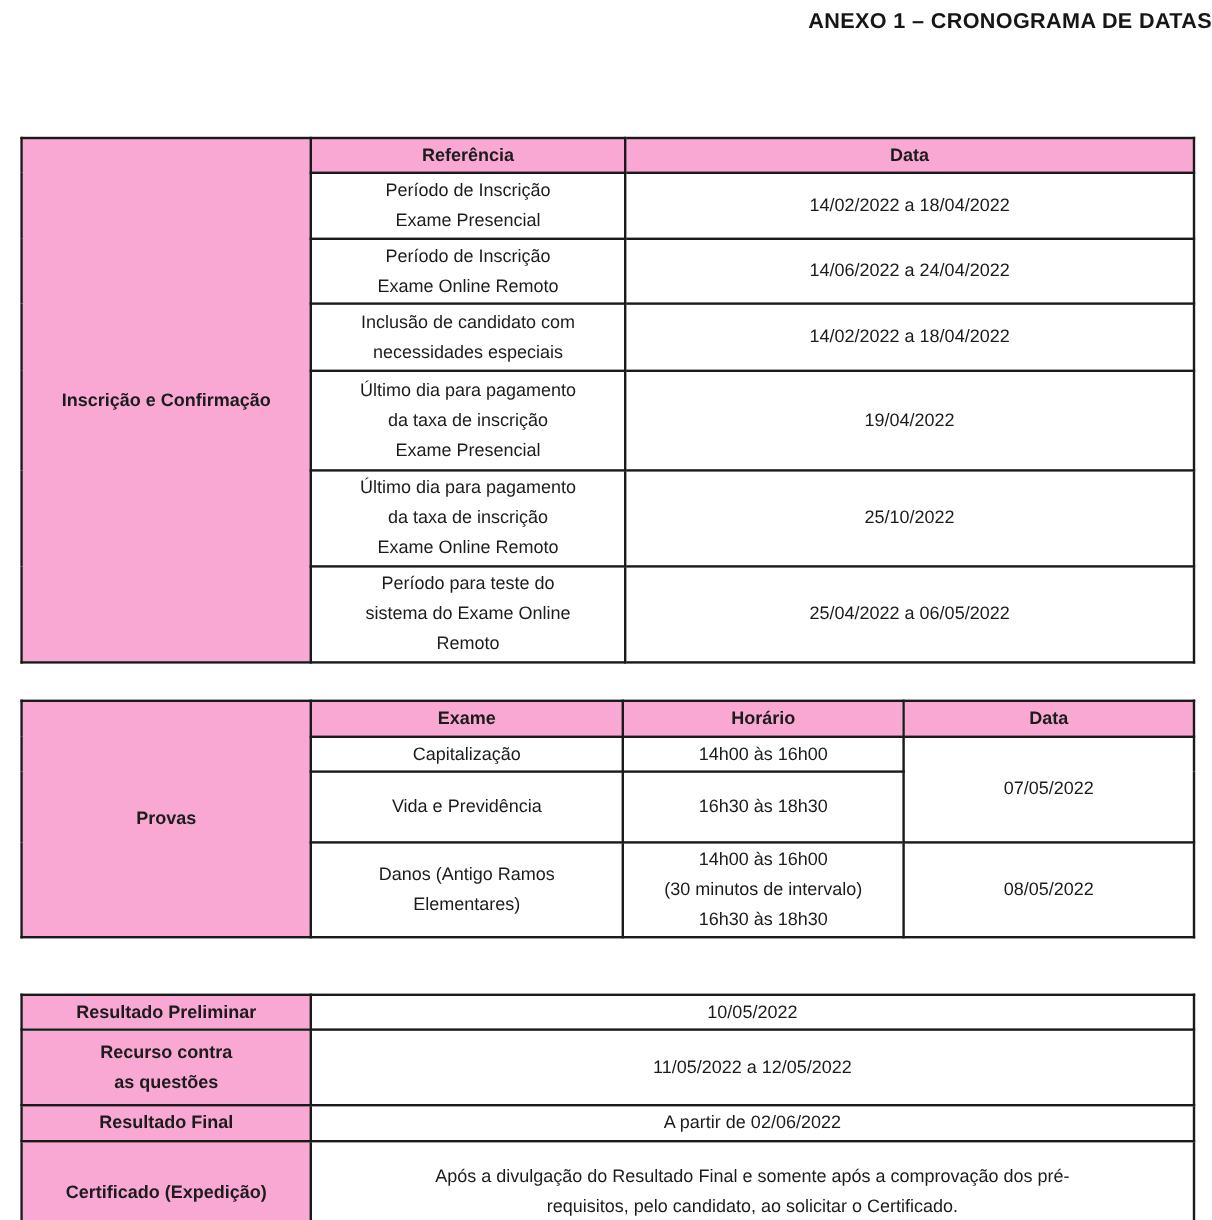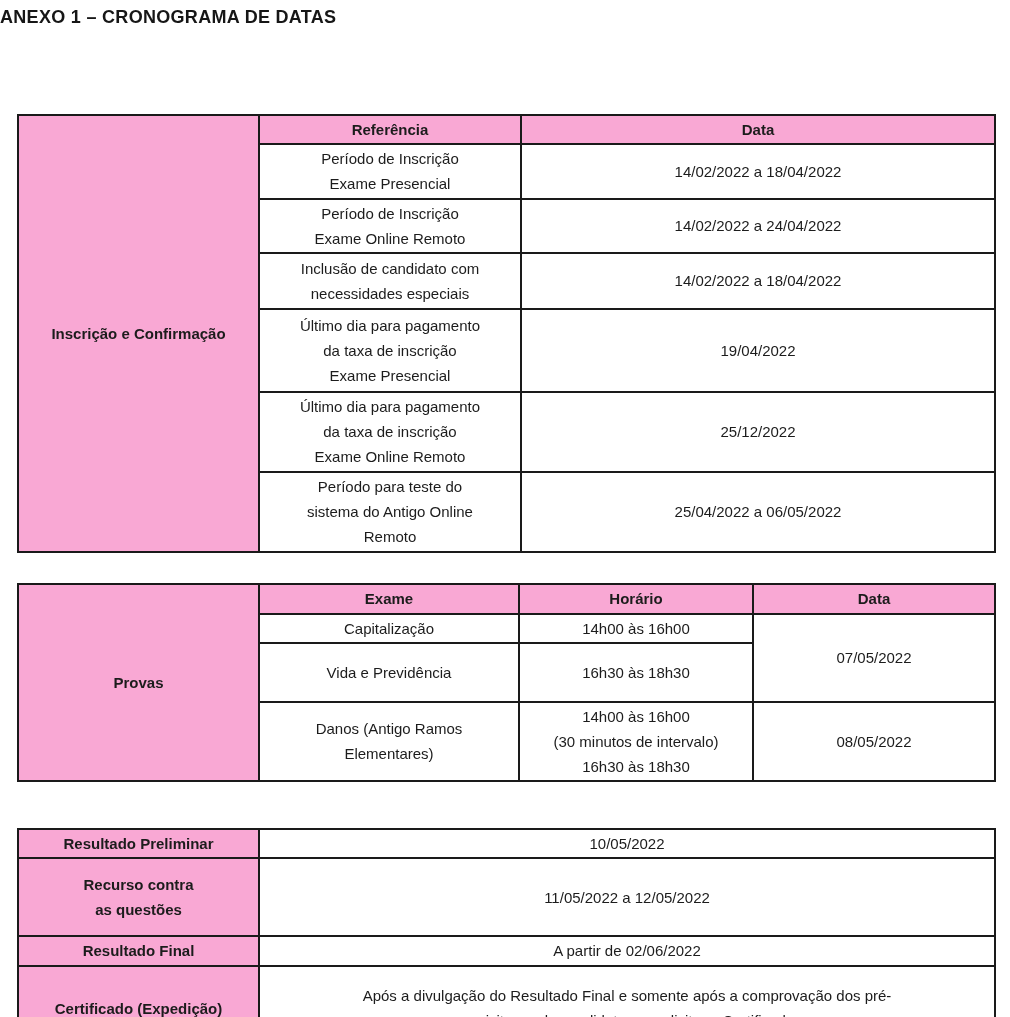--- a/index.html
+++ b/index.html
@@ -7,21 +7,21 @@
     padding: 0;
     background: #ffffff;
     width: 1010px;
     height: 1017px;
     font-family: "Liberation Sans", "DejaVu Sans", sans-serif;
     color: #1c1c1c;
     overflow: hidden;
   }
   .doc-title {
     padding-top: 7px;
-    text-align: left;
+    text-align: right;
     font-size: 18px;
     font-weight: bold;
     color: #161616;
     letter-spacing: 0.3px;
   }
   table {
     border-collapse: collapse;
     table-layout: fixed;
     margin-left: 17px;
     width: 977px;
@@ -63,42 +63,42 @@
     <th>Data</th>
   </tr>
   <tr style="height:53px">
     <td class="value-cell">Período de Inscrição
 Exame Presencial</td>
     <td class="value-cell">14/02/2022 a 18/04/2022</td>
   </tr>
   <tr style="height:53px">
     <td class="value-cell">Período de Inscrição
 Exame Online Remoto</td>
-    <td class="value-cell">14/02/2022 a 24/04/2022</td>
+    <td class="value-cell">14/06/2022 a 24/04/2022</td>
   </tr>
   <tr style="height:56px">
     <td class="value-cell">Inclusão de candidato com
 necessidades especiais</td>
     <td class="value-cell">14/02/2022 a 18/04/2022</td>
   </tr>
   <tr style="height:83px">
     <td class="value-cell">Último dia para pagamento
 da taxa de inscrição
 Exame Presencial</td>
     <td class="value-cell">19/04/2022</td>
   </tr>
   <tr style="height:77px">
     <td class="value-cell">Último dia para pagamento
 da taxa de inscrição
 Exame Online Remoto</td>
-    <td class="value-cell">25/12/2022</td>
+    <td class="value-cell">25/10/2022</td>
   </tr>
   <tr style="height:80px">
     <td class="value-cell">Período para teste do
-sistema do Antigo Online
+sistema do Exame Online
 Remoto</td>
     <td class="value-cell">25/04/2022 a 06/05/2022</td>
   </tr>
 </tbody>
   </table>
 
 <table id="provas-table">
   <colgroup>
     <col style="width:241px">
       <col style="width:260px">
@@ -135,21 +135,21 @@
 <table id="resultados-table">
   <colgroup>
     <col style="width:241px">
       <col style="width:736px">
   </colgroup>
   <tbody>
       <tr style="height:29px">
     <td class="label-cell">Resultado Preliminar</td>
     <td class="value-cell">10/05/2022</td>
   </tr>
-  <tr style="height:78px">
+  <tr style="height:63px">
     <td class="label-cell">Recurso contra
 as questões</td>
     <td class="value-cell">11/05/2022 a 12/05/2022</td>
   </tr>
   <tr style="height:16px">
     <td class="label-cell">Resultado Final</td>
     <td class="value-cell">A partir de 02/06/2022</td>
   </tr>
   <tr style="height:85px">
     <td class="label-cell">Certificado (Expedição)</td>

